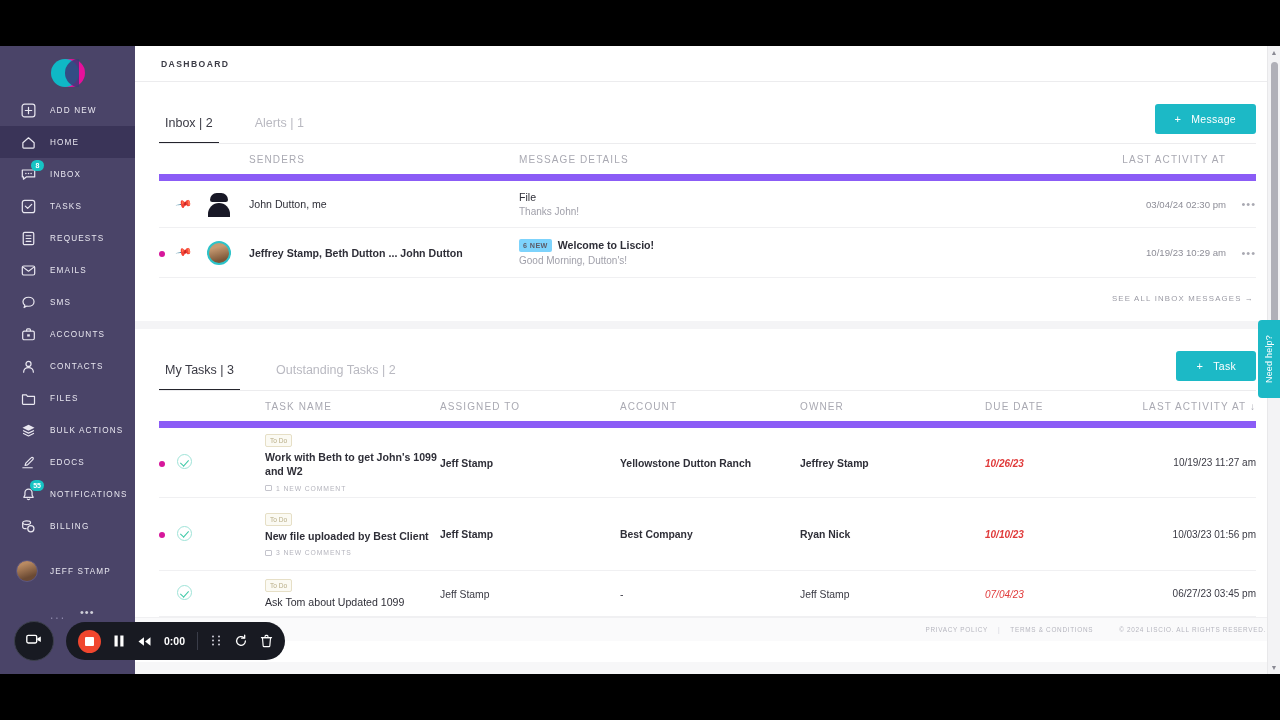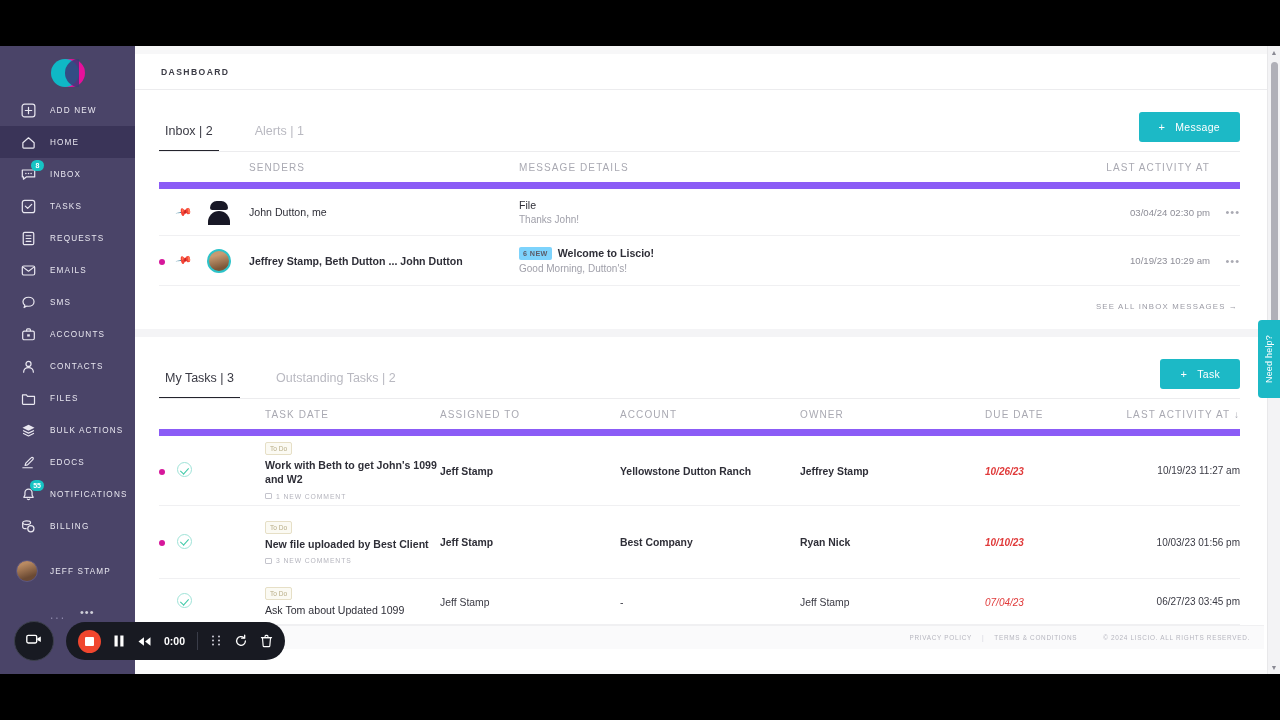--- a/index.html
+++ b/index.html
@@ -108,29 +108,28 @@
     background: #f7f7f8;
     position: relative;
     overflow: hidden;
   }
   .topbar {
     height: 36px;
     background: #fff;
     border-bottom: 1px solid #ececee;
     display: flex; align-items: center;
     padding-left: 26px;
-    margin-top: 8px;
   }
   .breadcrumb {
     font-size: 8.6px; font-weight: bold;
     letter-spacing: 1.4px;
     color: #3c3c46;
   }
   .content {
-    padding: 0 16px 0 0;
+    padding: 0 0 0 0;
     background: #fff;
     height: 580px;
   }
 
   
   .section { background: #fff; padding: 0 24px; }
   .tabs-row {
     display: flex; align-items: flex-end;
     height: 62px;
     position: relative;
@@ -667,21 +666,21 @@
               <col style="width:180px">
               <col style="width:180px">
               <col style="width:185px">
               <col style="width:auto">
             </colgroup>
           <thead>
             <tr>
               <th></th>
                 <th></th>
                 <th></th>
-              <th>TASK DATE</th>
+              <th>TASK NAME</th>
               <th>ASSIGNED TO</th>
               <th>ACCOUNT</th>
               <th>OWNER</th>
               <th>DUE DATE</th>
               <th class="right">LAST ACTIVITY AT ↓</th>
             </tr>
           </thead>
           <tbody>
 
             <tr class="task-row">

